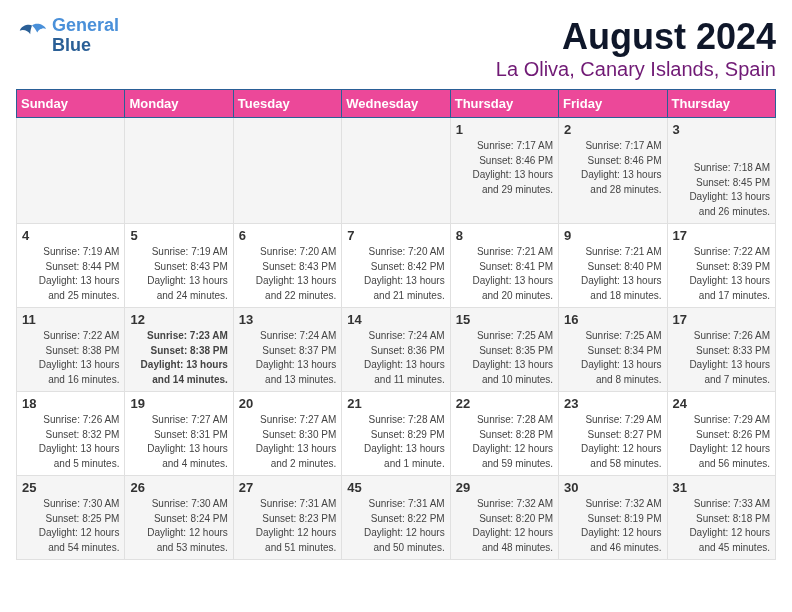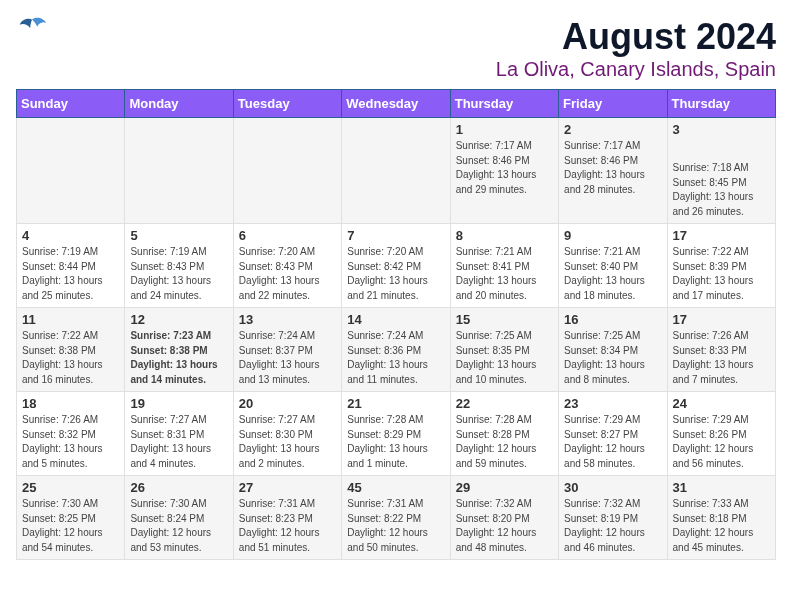--- a/index.html
+++ b/index.html
@@ -45,21 +45,21 @@
     .subtitle {
       font-size: 20px;
       color: #701a75;
     }
     table {
       width: 100%;
       border-collapse: collapse;
       table-layout: fixed;
     }
     thead tr {
-      background-color: #8b5cf6;
+      background-color: #ec4899;
       color: #fff;
     }
     thead th {
       padding: 6px 4px;
       font-size: 13px;
       font-weight: bold;
       text-align: left;
       border: 1px solid #2a5f96;
     }
     tbody tr {
@@ -83,35 +83,44 @@
       font-size: 13px;
       font-weight: bold;
       color: #333;
       display: block;
       margin-bottom: 2px;
     }
     .cell-content {
       font-size: 10px;
       line-height: 1.45;
       color: #444;
+      text-align: right;
     }
     .empty-cell {
       background-color: #fff;
     }
   </style>
 </head>
 <body>
 
 <div class="header-area">
   <div class="logo">
     <svg class="logo-bird" viewBox="0 0 36 32">
       <path d="M18 4 C22 0 32 2 34 8 C30 6 26 8 24 12 C22 8 20 6 18 4Z" fill="#4a90d9"></path>
       <path d="M18 4 C14 2 6 4 4 10 C8 8 14 10 16 14 C16 10 17 7 18 4Z" fill="#2a5f96"></path>
       <circle cx="28" cy="6" r="2" fill="#4a90d9"></circle>
     </svg>
+    <div>
+      <div class="logo-text">
+        <span>General</span>
+      </div>
+      <div class="logo-text">
+        <span style="color:#2a5f96">Blue</span>
+      </div>
+    </div>
   </div>
   <div class="title-area">
     <div class="page-title">August 2024</div>
     <div class="subtitle">La Oliva, Canary Islands, Spain</div>
   </div>
 </div>
 
 <table>
   <thead>
     <tr>

